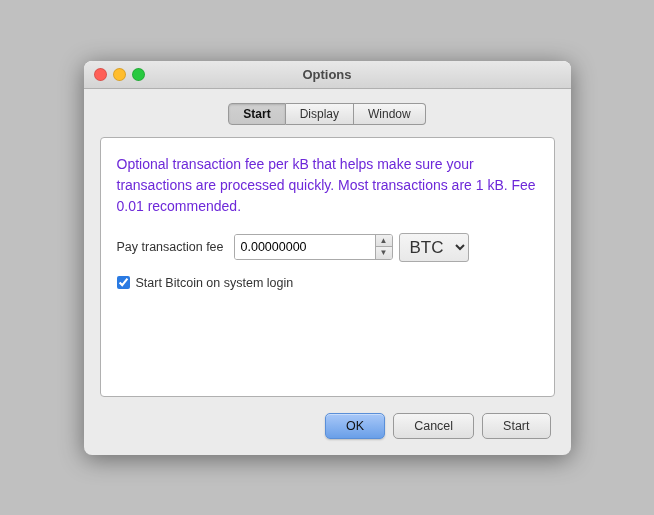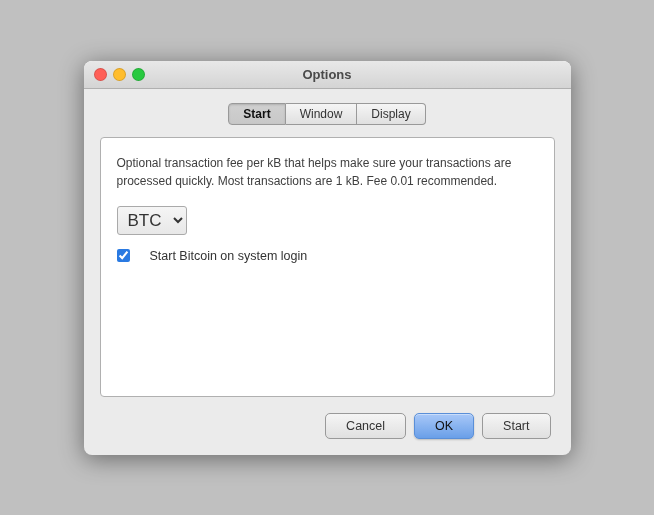--- a/index.html
+++ b/index.html
@@ -103,22 +103,22 @@
     
     .content-panel {
       background: white;
       border: 1px solid #b0b0b0;
       border-radius: 4px;
       padding: 16px;
       min-height: 260px;
     }
 
     .description-text {
-      color: #404040;
-      font-size: 12px;
+      color: #6d28d9;
+      font-size: 14px;
       line-height: 1.5;
       margin-bottom: 16px;
     }
 
     .fee-row {
       display: flex;
       align-items: center;
       gap: 6px;
       margin-bottom: 14px;
     }
@@ -179,21 +179,21 @@
       background: linear-gradient(to bottom, #f5f5f5, #e8e8e8);
       font-size: 17px;
       cursor: pointer;
       color: #333;
       width: 70px;
     }
 
     .checkbox-row {
       display: flex;
       align-items: center;
-      gap: 20px;
+      gap: 6px;
       margin-bottom: 8px;
     }
 
     .checkbox-row input[type="checkbox"] {
       width: 13px;
       height: 13px;
       cursor: pointer;
       accent-color: #2a7ae2;
     }
 
@@ -251,47 +251,55 @@
     <span class="title-bar-title">Options</span>
   </div>
 
   <div class="window-body">
 
     <div class="tabs">
       <div class="tab active">
         <span>Start</span>
       </div>
       <div class="tab">
+        <span>Display</span>
+      </div>
+      <div class="tab">
         <span>Window</span>
       </div>
-      <div class="tab">
-        <span>Display</span>
-      </div>
     </div>
 
     <div class="content-panel">
 
       <p class="description-text">Optional transaction fee per kB that helps make sure your transactions are processed quickly. Most transactions are 1 kB. Fee 0.01 recommended.</p>
 
       <div class="fee-row">
+        <span class="fee-label">Pay transaction fee</span>
+        <div class="fee-input-wrapper">
+          <input class="fee-input" type="text" value="0.00000000" style="">
+          <div class="spinner-buttons">
+            <button class="spinner-btn">▲</button>
+            <button class="spinner-btn">▼</button>
+          </div>
+        </div>
         <select class="currency-select">
           <option>BTC</option>
           <option>mBTC</option>
           <option>μBTC</option>
         </select>
       </div>
 
       <div class="checkbox-row">
         <input type="checkbox" id="start_login" checked="" style="">
         <label class="checkbox-label" for="start_login">Start Bitcoin on system login</label>
       </div>
 
 
     </div>
 
     <div class="button-row">
+      <button class="btn btn-ok">OK</button>
       <button class="btn btn-cancel">Cancel</button>
-      <button class="btn btn-ok">OK</button>
       <button class="btn btn-apply">Start</button>
     </div>
 
   </div>
 </div>
 
 </body></html>

